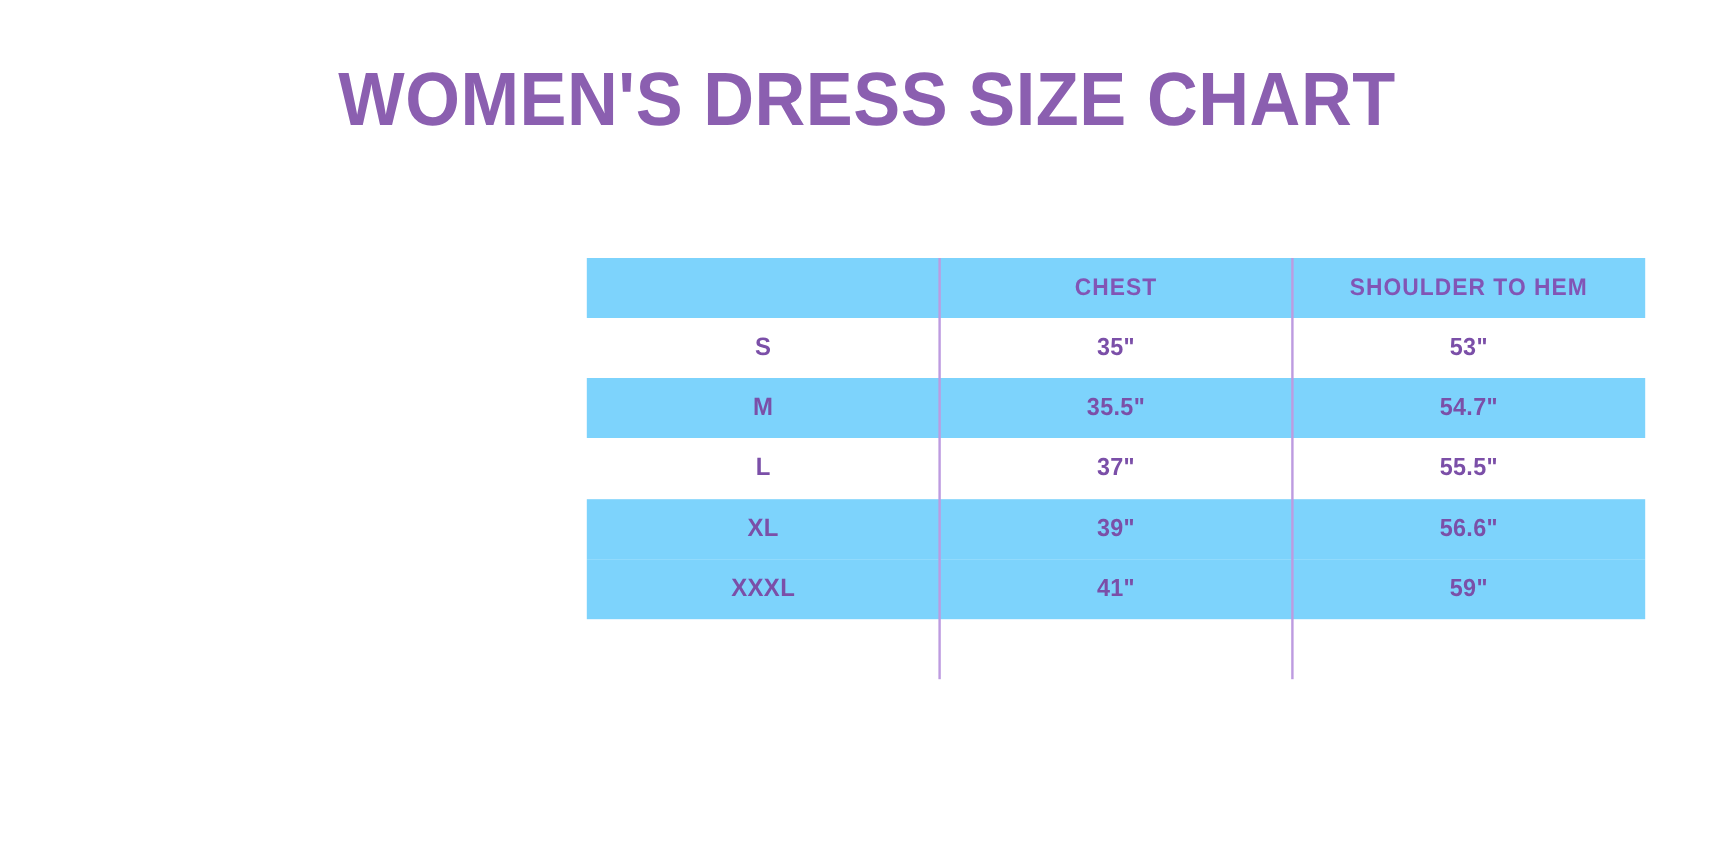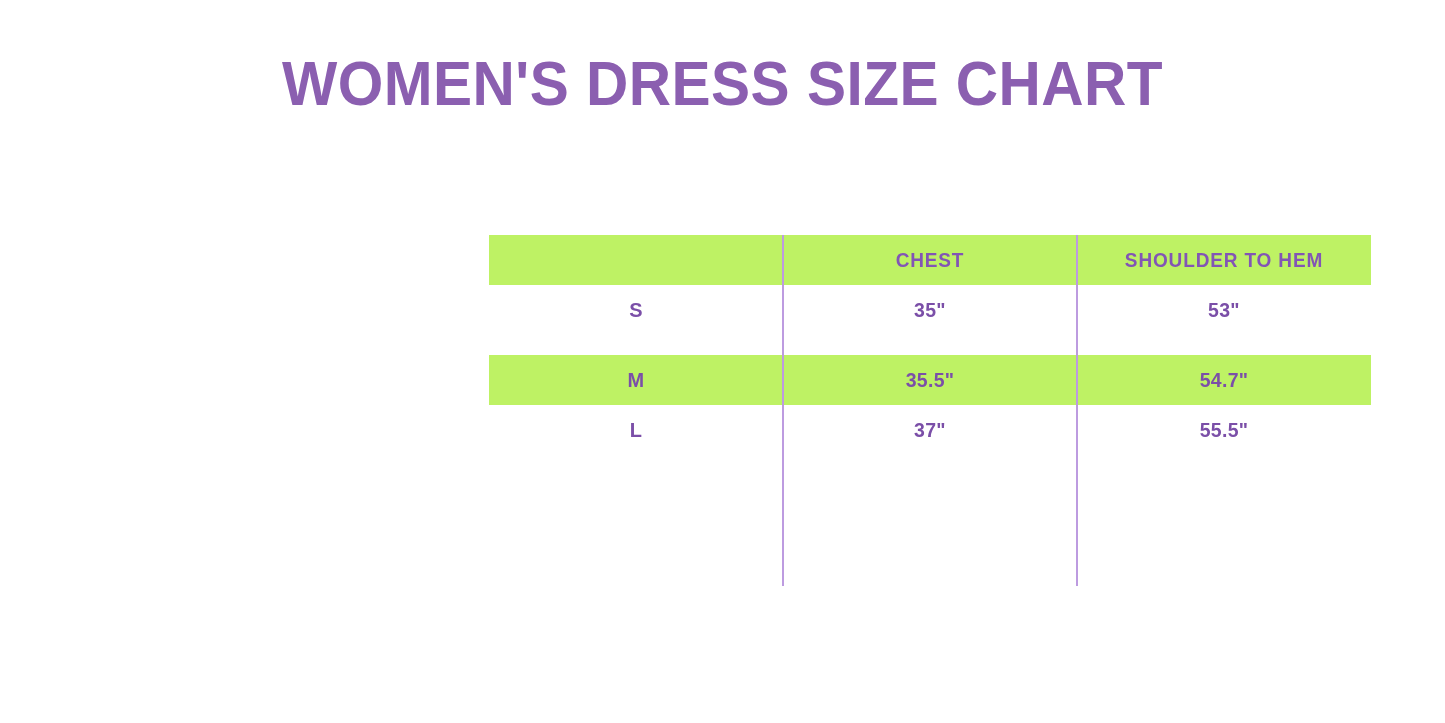--- a/index.html
+++ b/index.html
@@ -48,21 +48,21 @@
     height: 100%;
     border-collapse: collapse;
   }
 
   .row {
     display: flex;
     width: 882px;
     height: 50.15px;
     box-sizing: border-box;
   }
-  .row.band  { background: #bef264; margin-top: 20px; }
+  .row.band  { background: #7dd3fc; }
   .row.plain { background: #ffffff; }
 
   .cell {
     width: 294px;
     height: 100%;
     box-sizing: border-box;
     display: flex;
     align-items: center;
     justify-content: center;
     font-family: "Liberation Sans", sans-serif;
@@ -119,20 +119,30 @@
       <div class="cell">35.5"</div>
       <div class="cell">54.7"</div>
     </div>
 
     <div class="row plain">
       <div class="cell size-cell">L</div>
       <div class="cell">37"</div>
       <div class="cell">55.5"</div>
     </div>
 
+    <div class="row band">
+      <div class="cell size-cell">XL</div>
+      <div class="cell">39"</div>
+      <div class="cell">56.6"</div>
+    </div>
 
 
+    <div class="row band">
+      <div class="cell size-cell">XXXL</div>
+      <div class="cell">41"</div>
+      <div class="cell">59"</div>
+    </div>
 
     <div class="divider" id="divider-1"></div>
     <div class="divider" id="divider-2"></div>
 
   </div>
 </div>
 
 </body></html>

